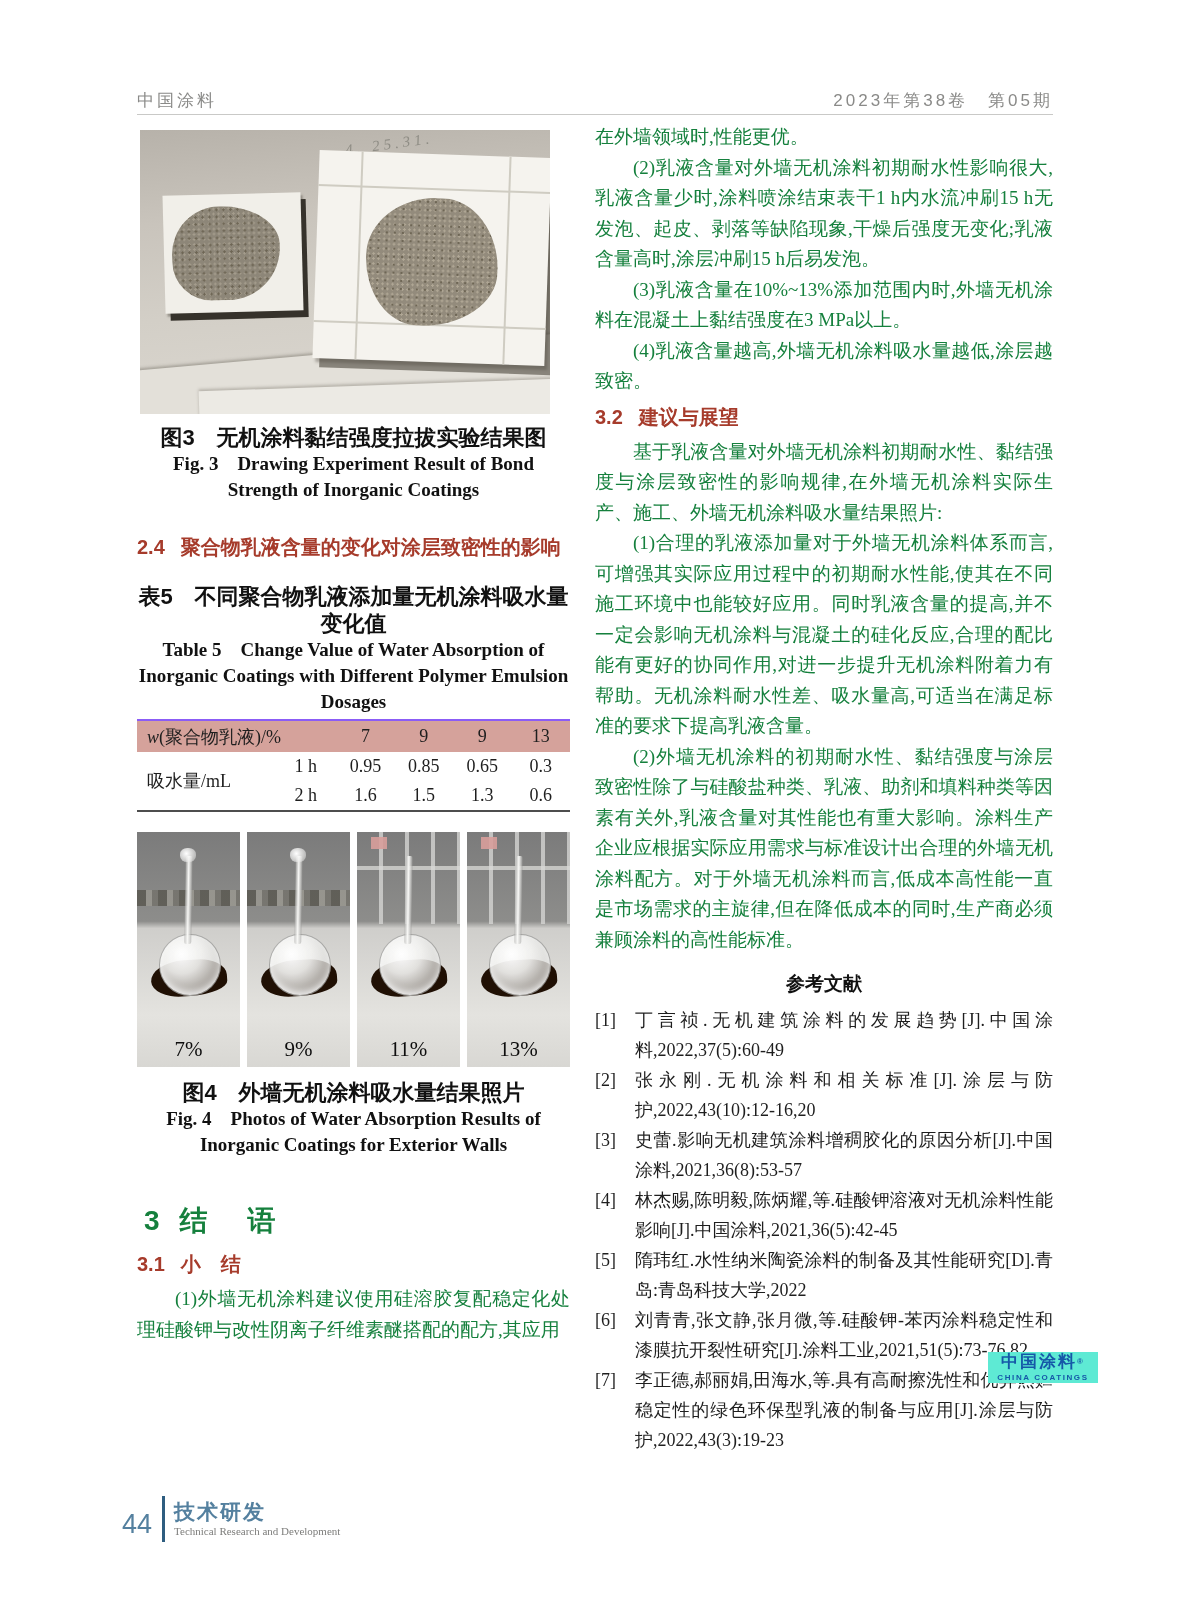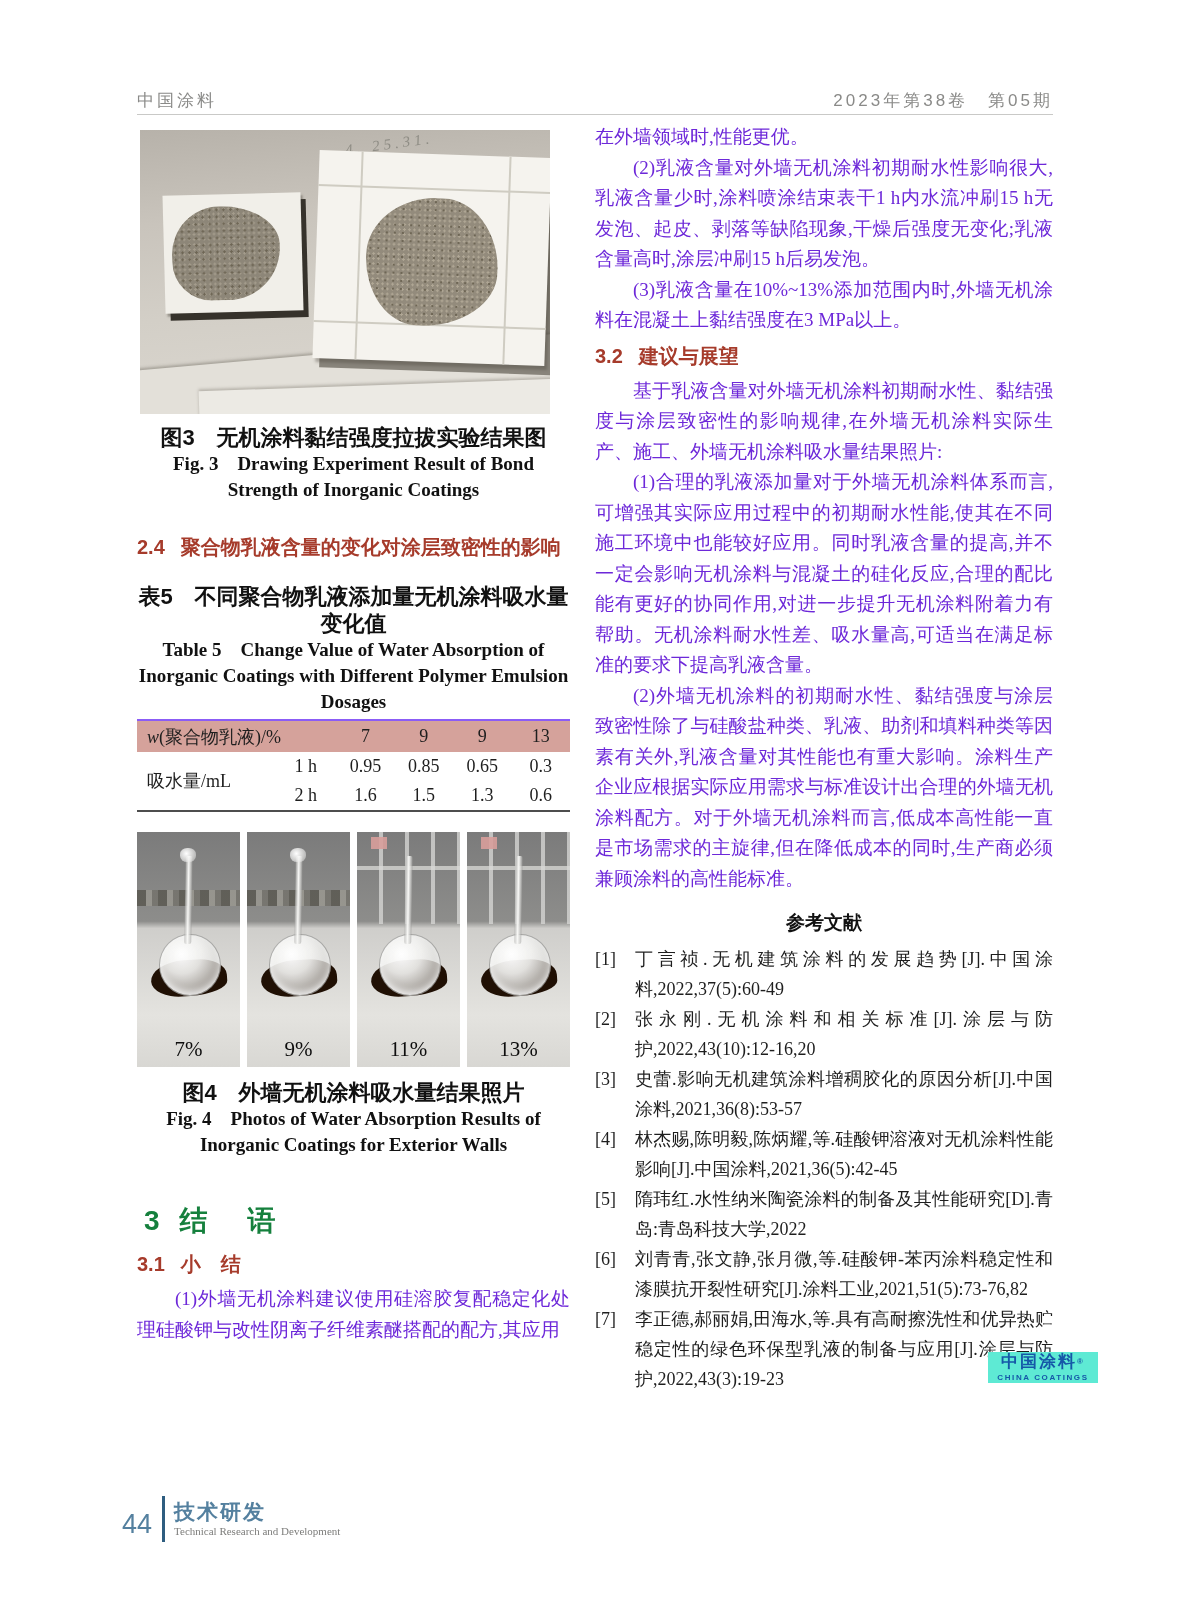--- a/index.html
+++ b/index.html
@@ -9,21 +9,21 @@
   
   .hdr{position:absolute;left:137px;top:82px;width:916px;height:30px;
        font-family:"Liberation Sans","DejaVu Sans",sans-serif;color:#8a8a88;font-size:17px;
        display:flex;justify-content:space-between;align-items:flex-end;letter-spacing:3px;}
   .hdr-rule{position:absolute;left:137px;top:114px;width:916px;height:1px;background:#c9c9c7;}
 
   
   .col-left{position:absolute;left:137px;top:130px;width:433px;}
   .col-right{position:absolute;left:595px;top:122px;width:458px;}
 
-  .body-text{font-size:19px;line-height:30.5px;text-align:justify;color:#6d28d9;}
+  .body-text{font-size:19px;line-height:30.5px;text-align:justify;color:#15803d;}
   .indent{text-indent:2em;}
   p{margin:0;}
 
   .sec-h{font-family:"Liberation Sans","DejaVu Sans",sans-serif;font-weight:bold;color:#a63b2b;
          font-size:20px;line-height:28px;}
   .sec-h .num{margin-right:16px;}
   .sec-h-big{font-family:"Liberation Sans","DejaVu Sans",sans-serif;font-weight:bold;color:#15803d;
          font-size:28px;line-height:34px;letter-spacing:6px;margin-left:7px;}
   .sec-h-big .num{margin-right:20px;letter-spacing:0;}
 
@@ -229,20 +229,21 @@
     <div class="sec-h mt12">
       <span class="num">3.1</span><span>小　结</span>
     </div>
     <p class="body-text indent mt6">(1)外墙无机涂料建议使用硅溶胶复配稳定化处理硅酸钾与改性阴离子纤维素醚搭配的配方,其应用</p>
   </div>
 
   <div class="col-right">
     <p class="body-text">在外墙领域时,性能更优。</p>
     <p class="body-text indent">(2)乳液含量对外墙无机涂料初期耐水性影响很大,乳液含量少时,涂料喷涂结束表干1 h内水流冲刷15 h无发泡、起皮、剥落等缺陷现象,干燥后强度无变化;乳液含量高时,涂层冲刷15 h后易发泡。</p>
     <p class="body-text indent">(3)乳液含量在10%~13%添加范围内时,外墙无机涂料在混凝土上黏结强度在3 MPa以上。</p>
+    <p class="body-text indent">(4)乳液含量越高,外墙无机涂料吸水量越低,涂层越致密。</p>
 
     <div class="sec-h mt6">
       <span class="num">3.2</span><span>建议与展望</span>
     </div>
     <p class="body-text indent mt6">基于乳液含量对外墙无机涂料初期耐水性、黏结强度与涂层致密性的影响规律,在外墙无机涂料实际生产、施工、外墙无机涂料吸水量结果照片:</p>
     <p class="body-text indent">(1)合理的乳液添加量对于外墙无机涂料体系而言,可增强其实际应用过程中的初期耐水性能,使其在不同施工环境中也能较好应用。同时乳液含量的提高,并不一定会影响无机涂料与混凝土的硅化反应,合理的配比能有更好的协同作用,对进一步提升无机涂料附着力有帮助。无机涂料耐水性差、吸水量高,可适当在满足标准的要求下提高乳液含量。</p>
     <p class="body-text indent">(2)外墙无机涂料的初期耐水性、黏结强度与涂层致密性除了与硅酸盐种类、乳液、助剂和填料种类等因素有关外,乳液含量对其性能也有重大影响。涂料生产企业应根据实际应用需求与标准设计出合理的外墙无机涂料配方。对于外墙无机涂料而言,低成本高性能一直是市场需求的主旋律,但在降低成本的同时,生产商必须兼顾涂料的高性能标准。</p>
 
     <div class="ref-title">参考文献</div>
 

